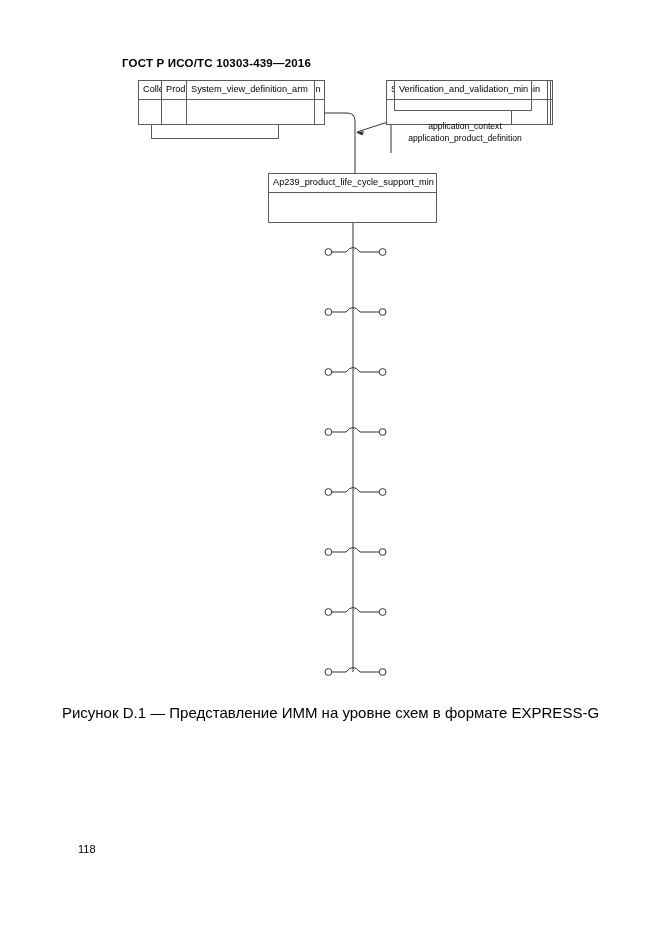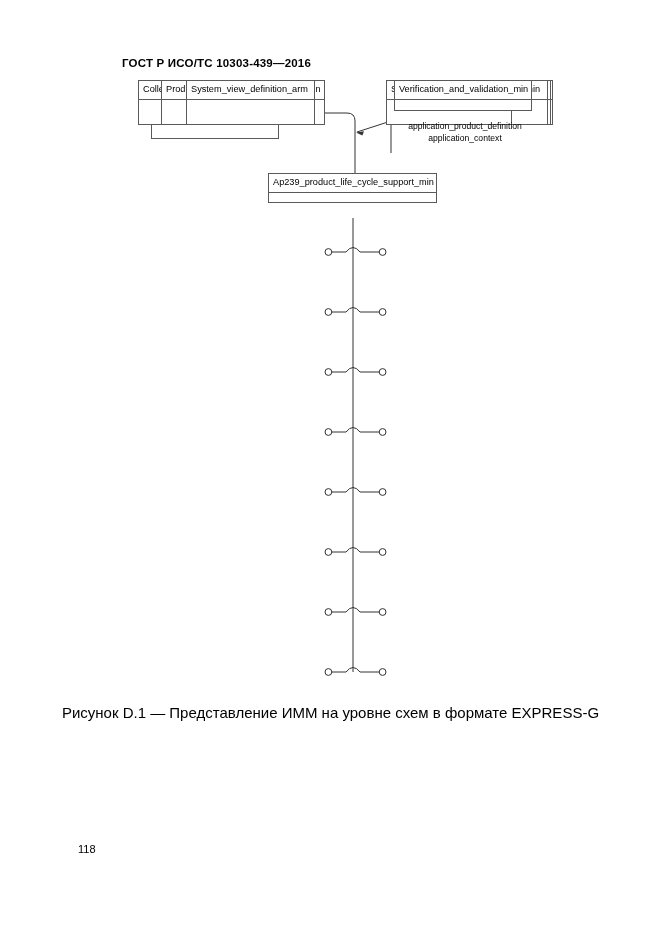--- a/index.html
+++ b/index.html
@@ -150,21 +150,21 @@
         </g>
     </svg>
 
     <div id="boxes-layer">
         <div class="entity-box" style="left: 151px; top: 14px; width: 128px; height: 45px;">
           <div class="entity-title-row">
             <span>application_context_schema</span>
           </div>
           <div class="entity-body-row"></div>
         </div>
-        <div class="entity-box" style="left: 268px; top: 93px; width: 169px; height: 30px;">
+        <div class="entity-box" style="left: 268px; top: 93px; width: 169px; height: 50px;">
           <div class="entity-title-row">
             <span>Ap239_product_life_cycle_support_min</span>
           </div>
           <div class="entity-body-row"></div>
         </div>
         <div class="entity-box" style="left: 190px; width: 135px; height: 45px;">
           <div class="entity-title-row">
             <span>Ap239_activity_recording_min</span>
           </div>
           <div class="entity-body-row"></div>
@@ -255,22 +255,22 @@
         </div>
         <div class="entity-box" style="left: 394px; width: 138px; height: 31px;">
           <div class="entity-title-row">
             <span>Verification_and_validation_min</span>
           </div>
           <div class="entity-body-row"></div>
         </div>
       </div>
 
     <div class="edge-label" id="edge-label-block" style="left:355px; top:41px; width:220px;">
+      <div>application_context</div>
       <div>application_product_definition</div>
-      <div>application_context</div>
     </div>
 
   </div>
 
   <div class="figure-caption">Рисунок D.1 — Представление ИММ на уровне схем в формате EXPRESS-G</div>
 
   <div class="page-number">118</div>
 
 </div>
 

